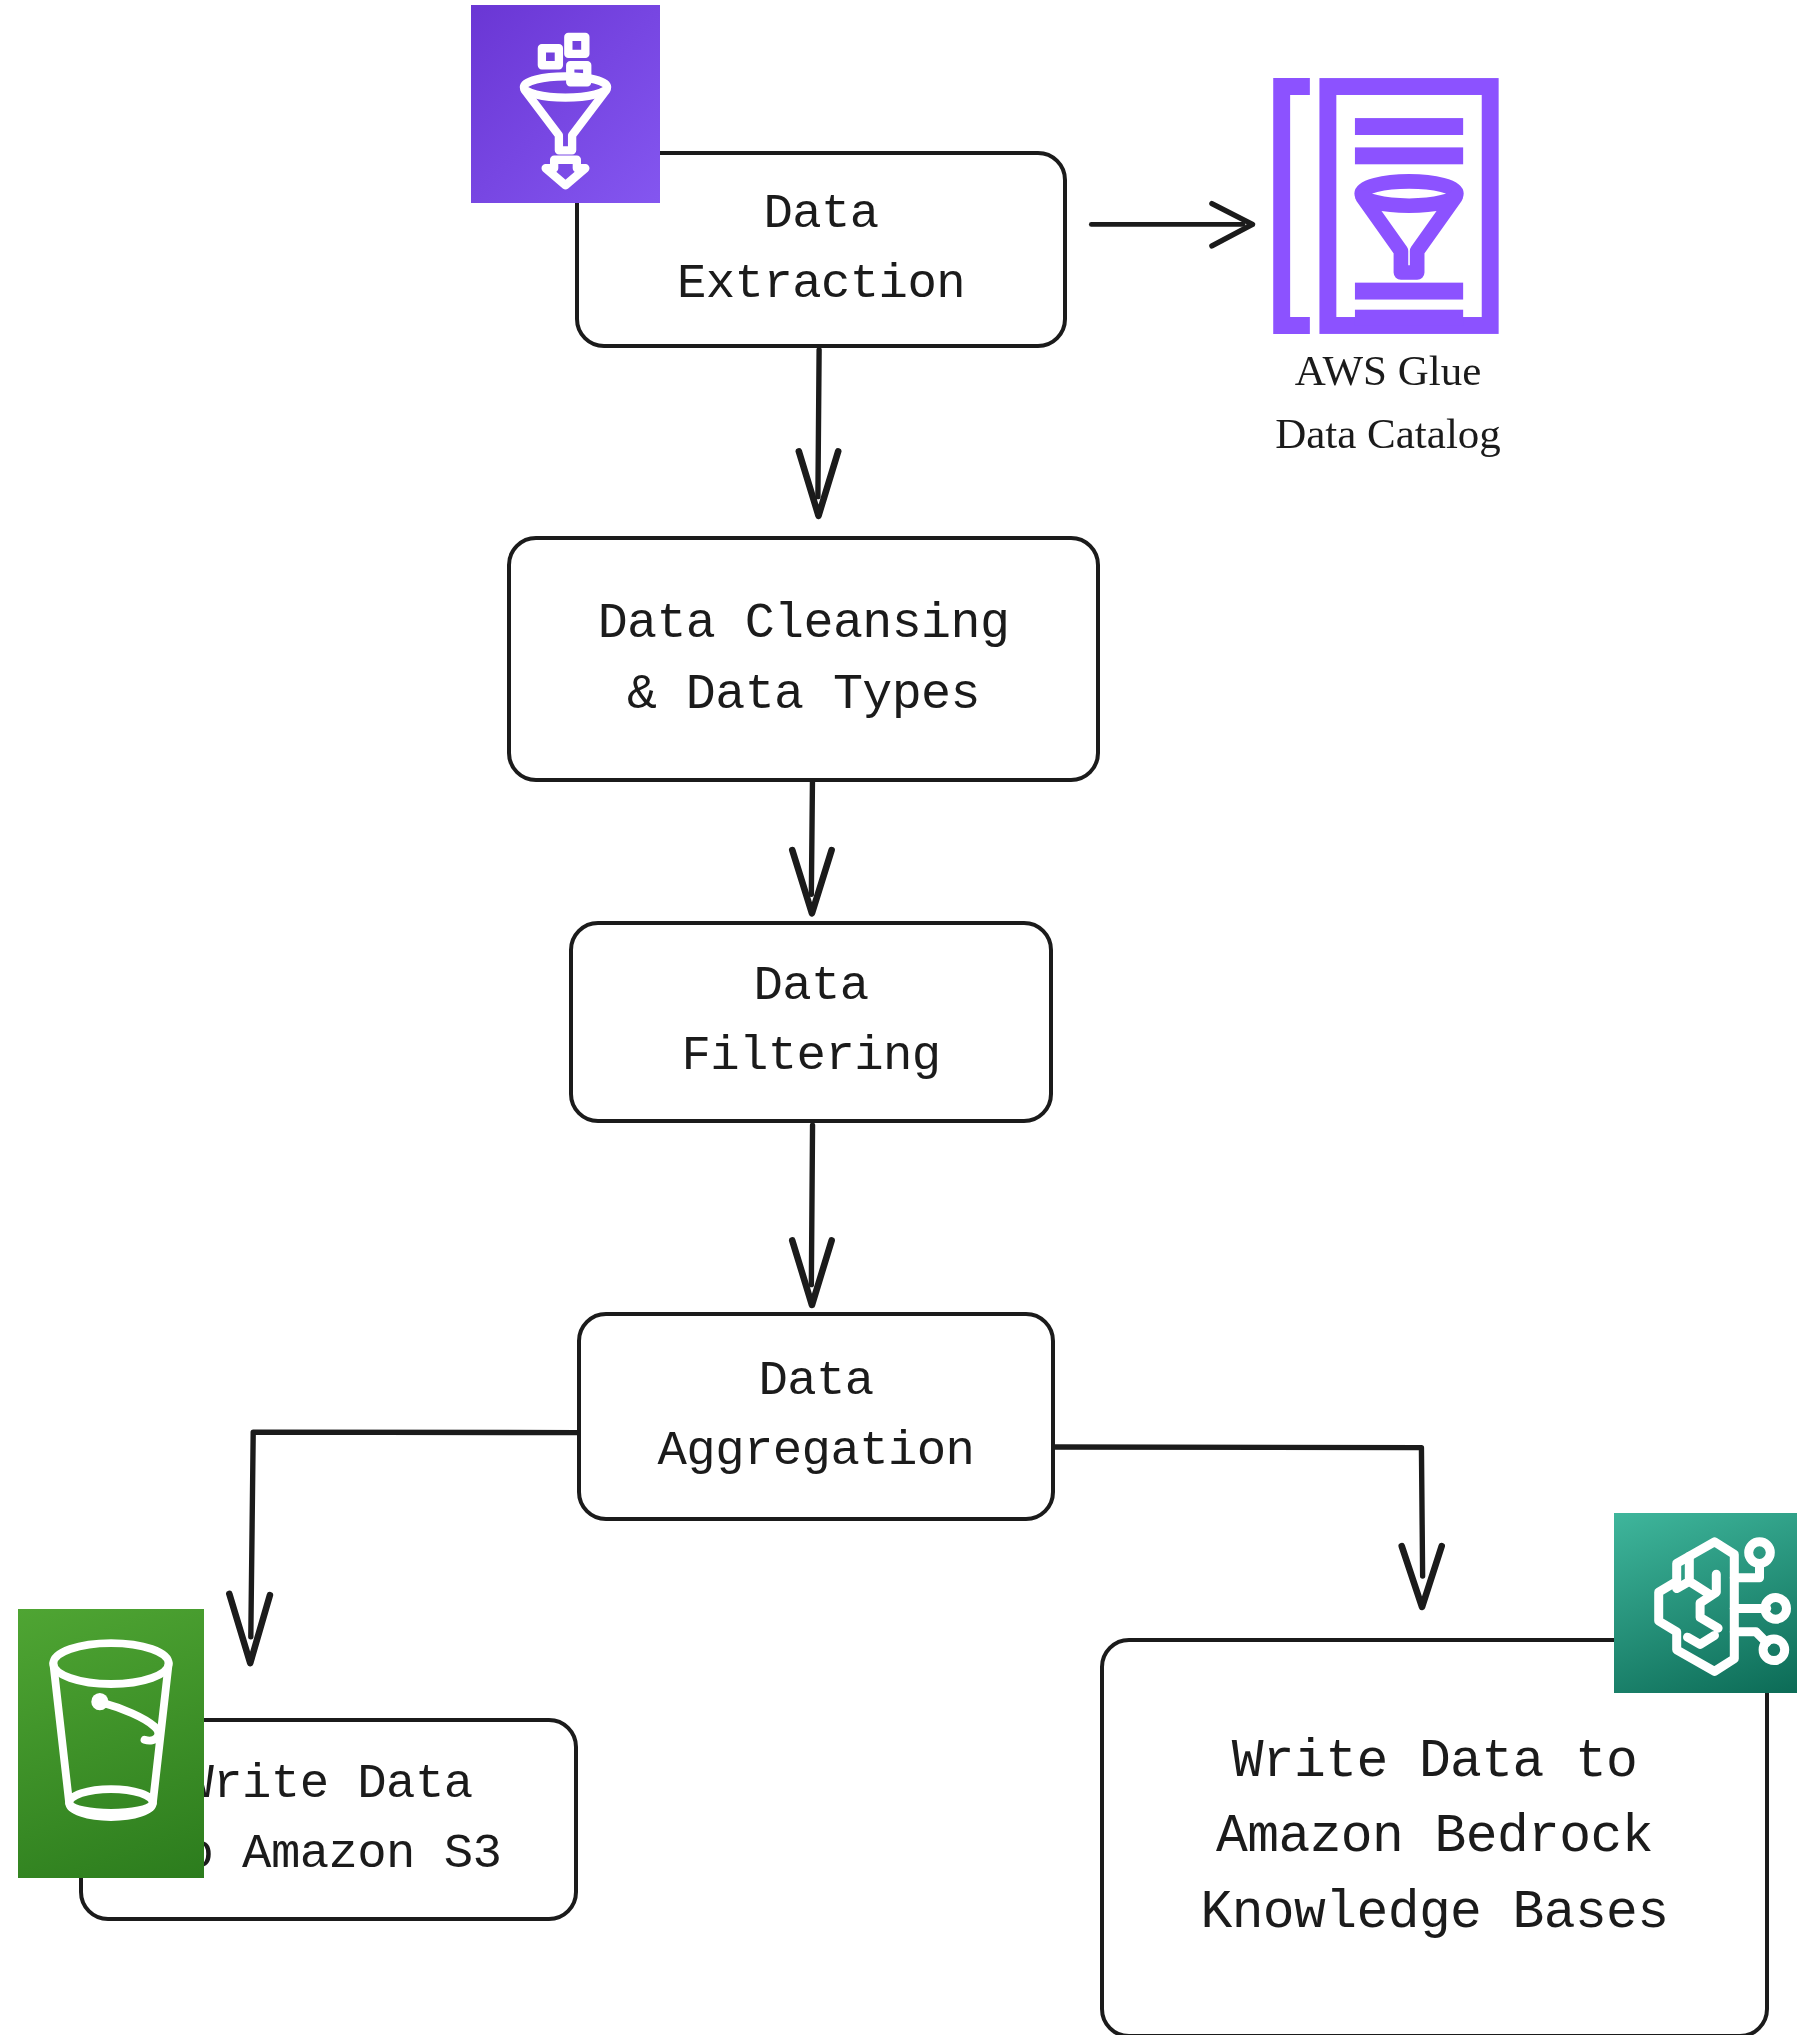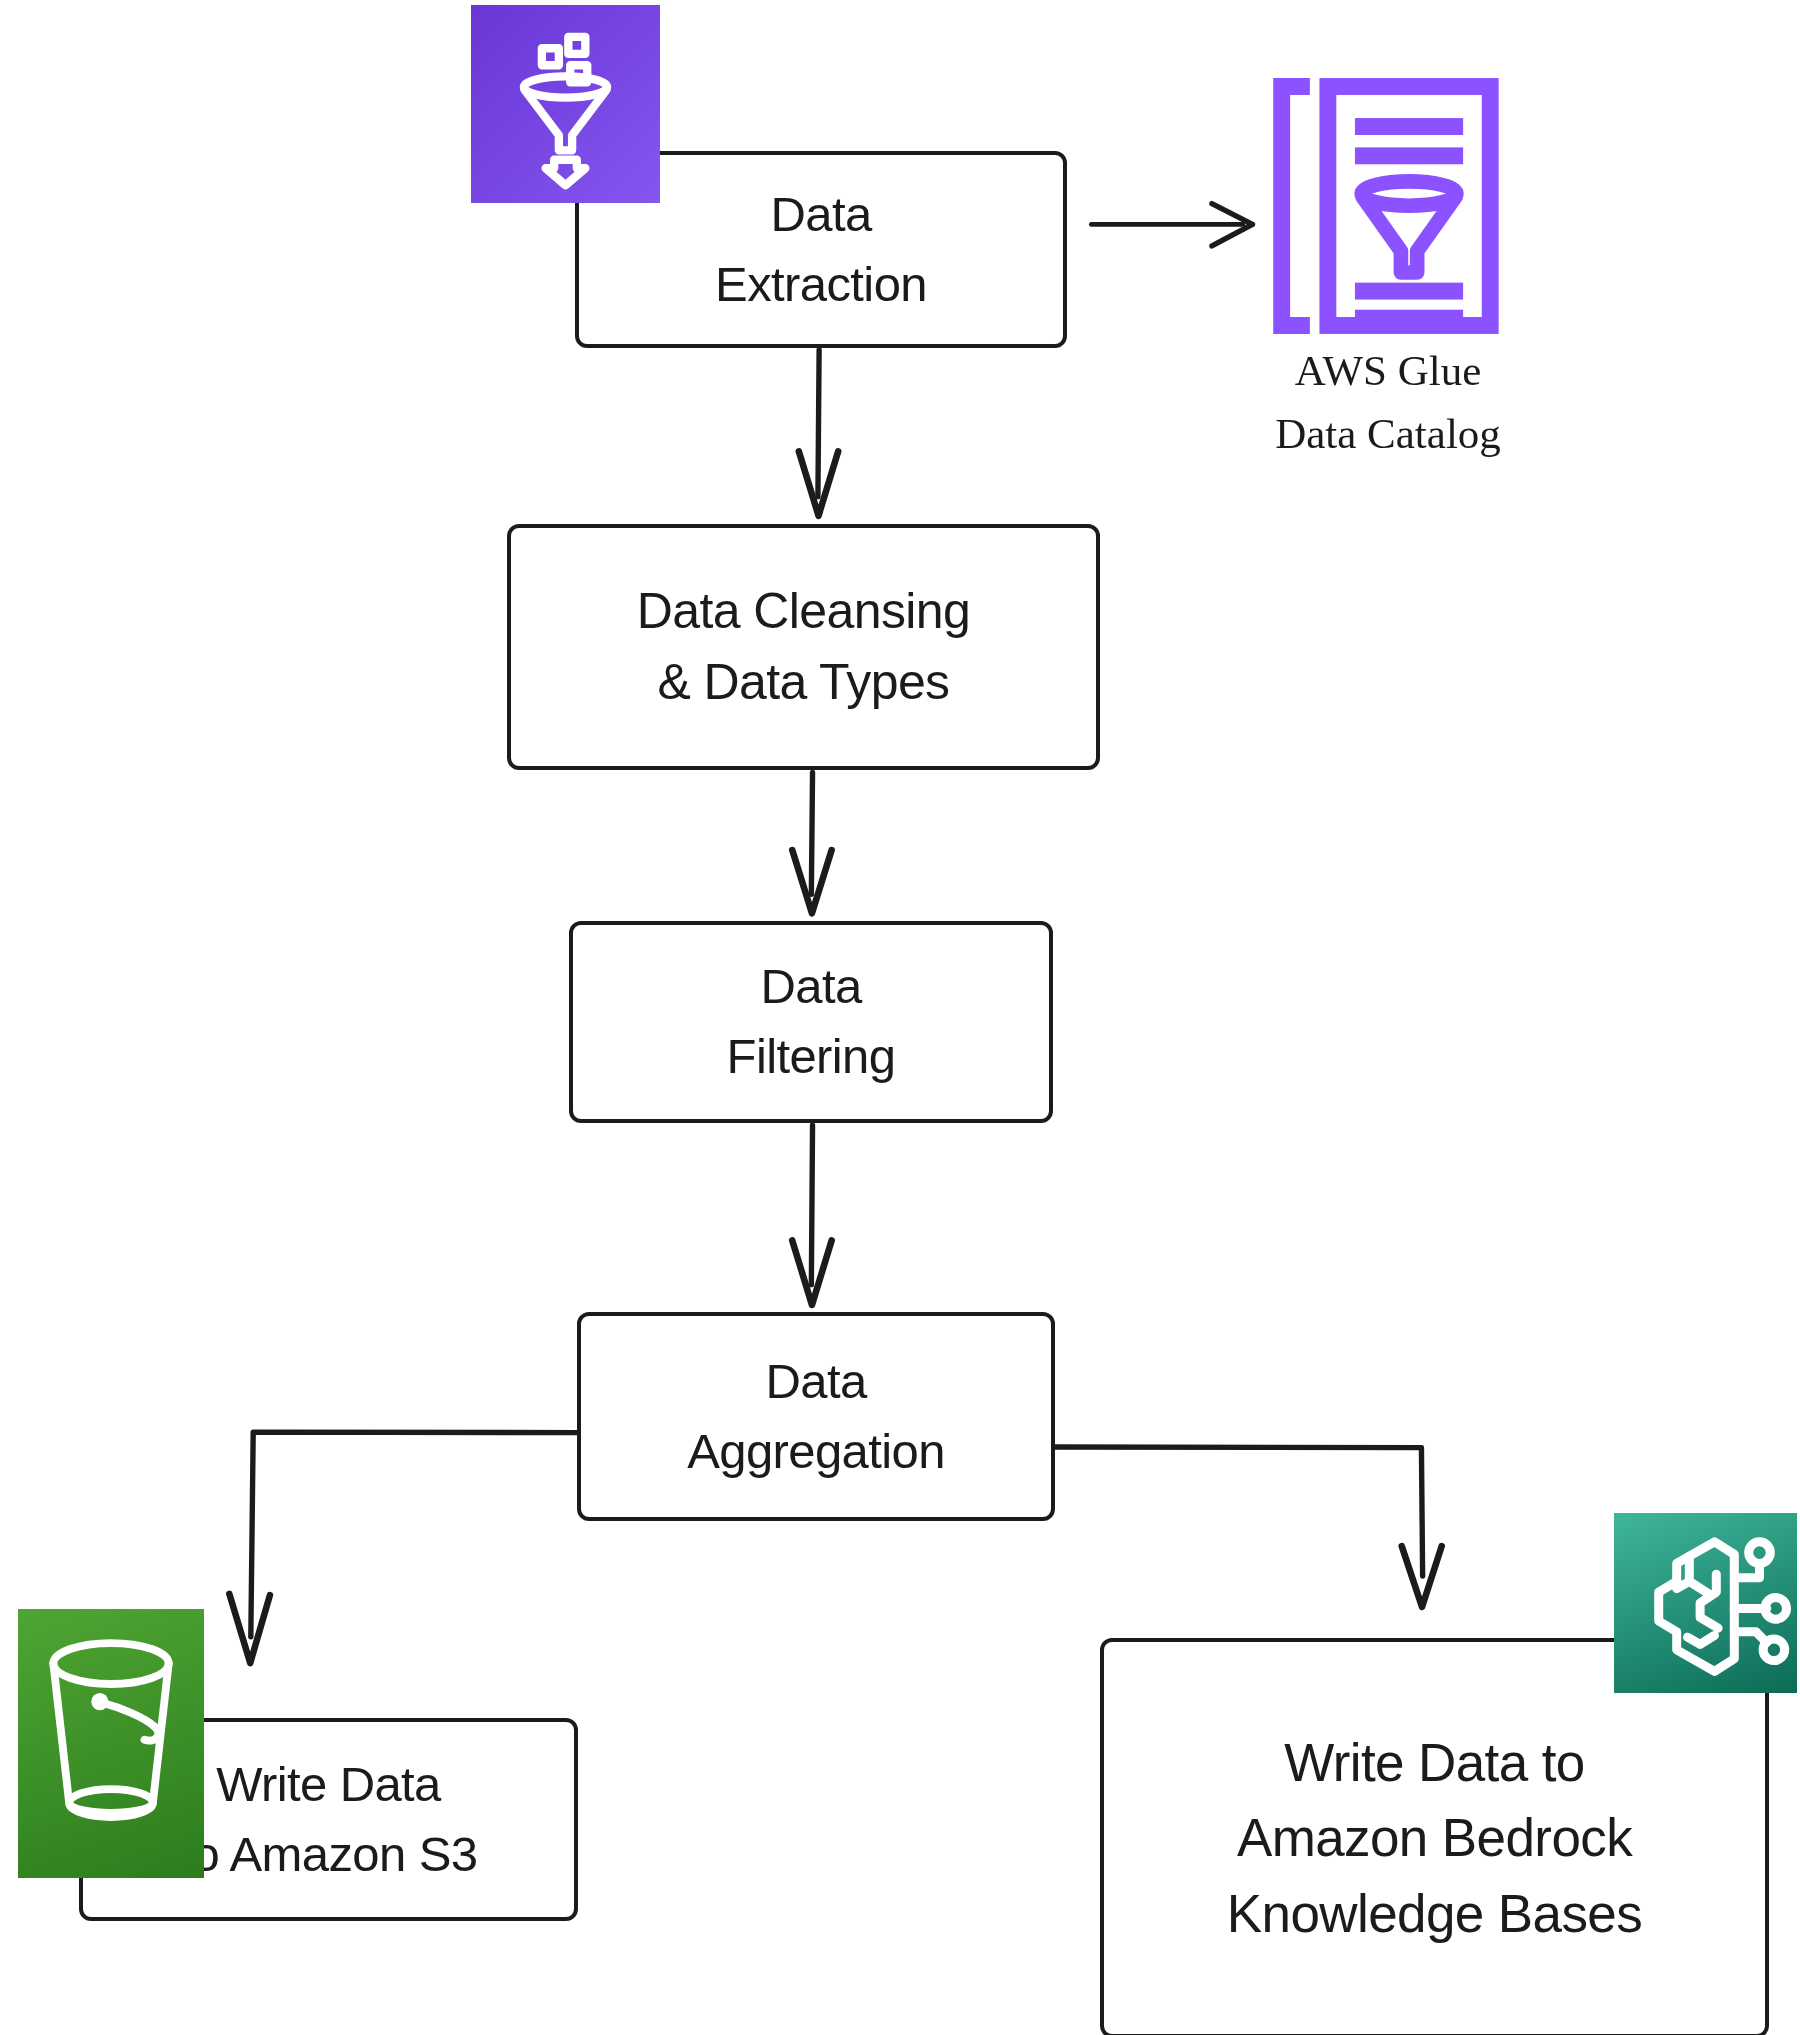--- a/index.html
+++ b/index.html
@@ -14,38 +14,38 @@
     position: relative;
     width: 1800px;
     height: 2035px;
     background: #ffffff;
     overflow: hidden;
   }
   .node {
     position: absolute;
     box-sizing: border-box;
     border: 4.2px solid #1b1b1b;
-    border-radius: 12px;
+    border-radius: 29px;
     background: #ffffff;
     display: flex;
     align-items: center;
     justify-content: center;
     text-align: center;
     color: #1b1b1b;
-    font-family: Liberation Sans, sans-serif;
+    font-family: Liberation Mono, monospace;
     font-size: 49px;
     line-height: 1.42;
     letter-spacing: -0.6px;
     z-index: 5;
   }
   .node .txt { white-space: pre-line; display: block; }
 
   
   #n-extraction   { left: 575px;  top: 151px;  width: 492px;  height: 197px; }
-  #n-cleansing    { left: 507px;  top: 524px;  width: 593px;  height: 246px; font-size: 50px; }
+  #n-cleansing    { left: 507px;  top: 536px;  width: 593px;  height: 246px; font-size: 50px; }
   #n-filtering    { left: 569px;  top: 921px; width: 484px;  height: 202px; }
   #n-aggregation  { left: 577px;  top: 1312px; width: 478px;  height: 209px; }
   #n-s3           { left: 79px;  top: 1718px; width: 499px;  height: 203px; }
   #n-bedrock      { left: 1100px; top: 1638px; width: 669px; height: 400px; font-size: 53px; }
 
   
   .icon-tile {
     position: absolute;
     z-index: 8;
   }

